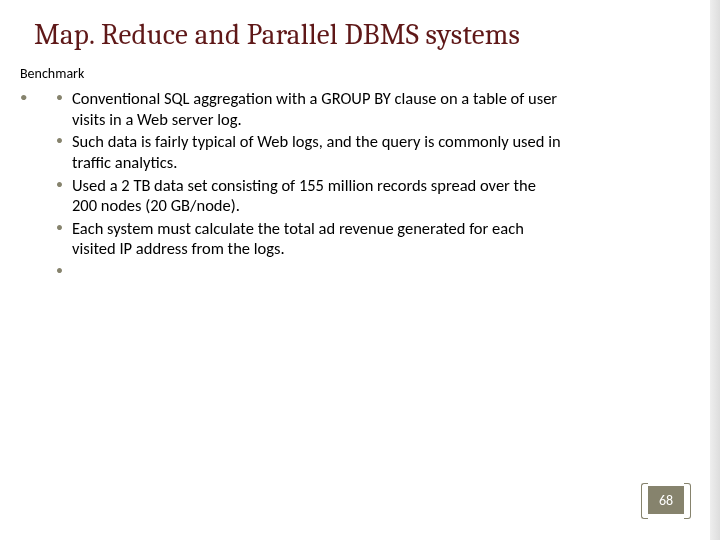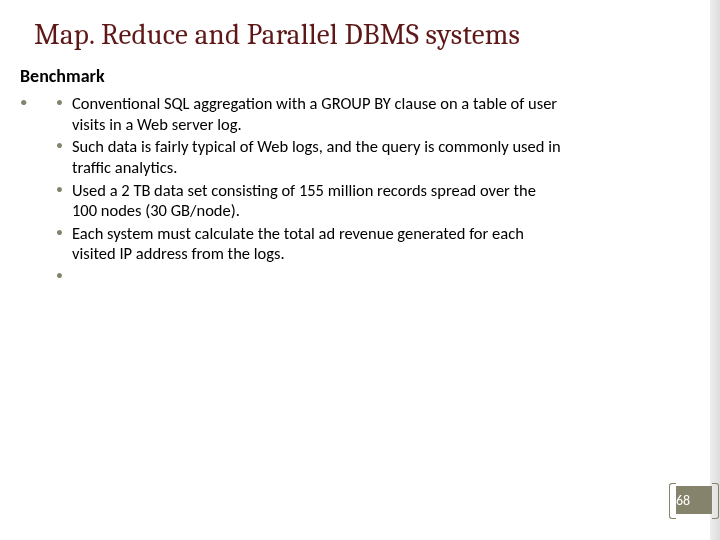--- a/index.html
+++ b/index.html
@@ -28,22 +28,22 @@
   }
   .title {
     font-size: 29px;
     font-weight: 400;
     color: #5f1818;
     margin: 0 0 14px 14px;
     letter-spacing: 0.2px;
     font-family: Cambria, Georgia, serif;
   }
   .subheading {
-    font-size: 18px;
-    font-weight: 700;
+    font-size: 14px;
+    font-weight: 400;
     margin: 0 0 4px 0;
   }
   .level1 {
     margin: 0 0 6px 0;
     padding-left: 16px;
     position: relative;
     font-size: 17.5px;
     line-height: 1.35;
   }
   .level1 .bullet {
@@ -65,29 +65,30 @@
   }
   .level2 .bullet {
     position: absolute;
     left: 0;
     top: 1px;
     color: #86836d;
     font-size: 14px;
   }
   .page-badge {
     position: absolute;
-    right: 8px;
+    right: 36px;
     bottom: 26px;
     width: 36px;
     height: 28px;
     background: #86836d;
     color: #fff;
     font-size: 14px;
     display: flex;
     align-items: center;
+    justify-content: center;
   }
   .page-badge::before,
   .page-badge::after {
     content: "";
     position: absolute;
     top: -3px;
     width: 6px;
     height: 34px;
     border-top: 1px solid #86836d;
     border-bottom: 1px solid #86836d;
@@ -124,21 +125,21 @@
     <div class="level2">
       <span class="bullet">•</span>
       <span>Conventional SQL aggregation with a GROUP BY clause on a table of user visits in a Web server log.</span>
     </div>
     <div class="level2">
       <span class="bullet">•</span>
       <span>Such data is fairly typical of Web logs, and the query is commonly used in traffic analytics.</span>
     </div>
     <div class="level2">
       <span class="bullet">•</span>
-      <span>Used a 2 TB data set consisting of 155 million records spread over the 100 nodes (30 GB/node).</span>
+      <span>Used a 2 TB data set consisting of 155 million records spread over the 200 nodes (20 GB/node).</span>
     </div>
     <div class="level2">
       <span class="bullet">•</span>
       <span>Each system must calculate the total ad revenue generated for each visited IP address from the logs.</span>
     </div>
     <div class="level2">
       <span class="bullet">•</span>
     </div>
   </div>
 

